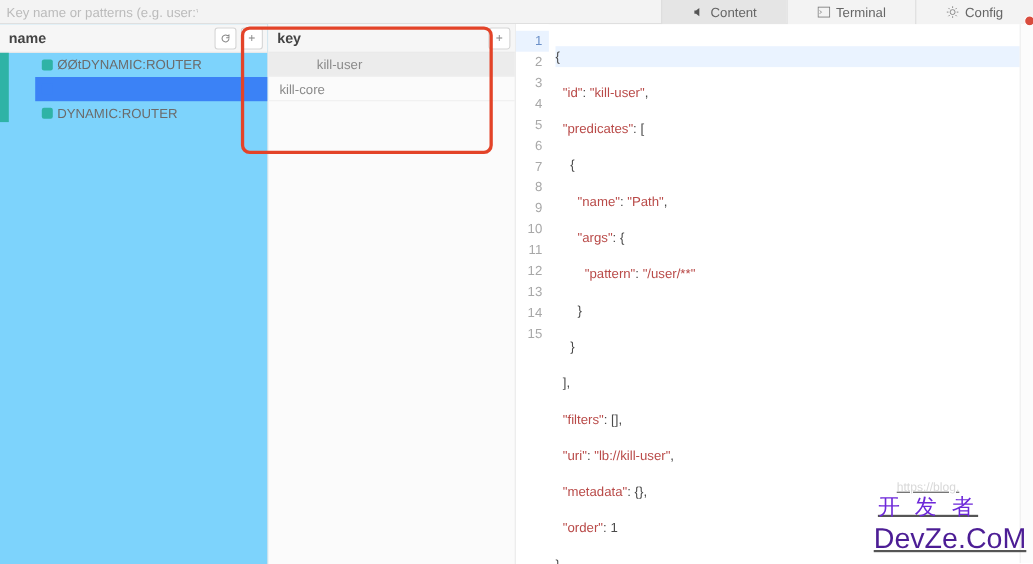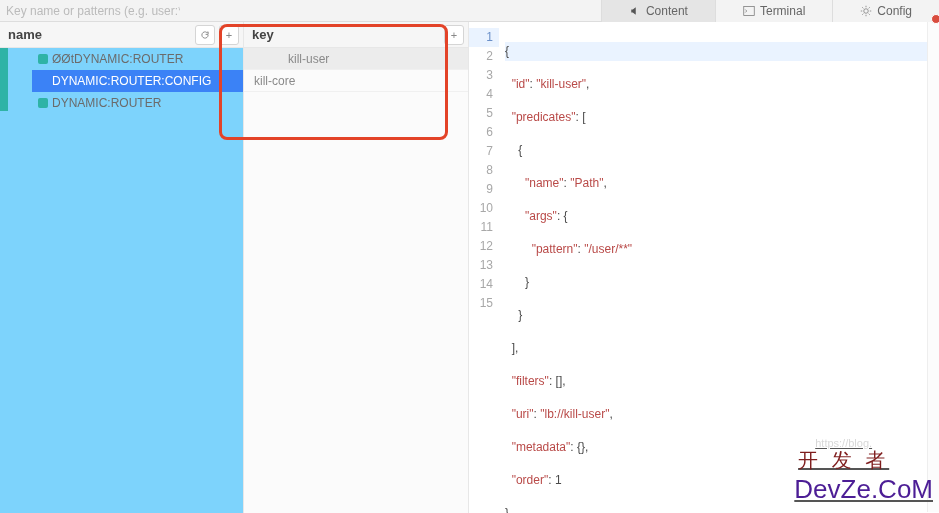--- a/index.html
+++ b/index.html
@@ -43,21 +43,21 @@
 .code { flex:1; font-family:"Courier New", monospace; font-size:12px; color:#4a4a4a; padding-top:6px; padding-left:6px; white-space:pre; }
 .code .line { height:19px; line-height:19px; }
 .code .hl { background:#eaf3ff; }
 .k { color:#b94a48; } 
 .s { color:#b94a48; } 
 .p { color:#4a4a4a; } 
 .n { color:#4a4a4a; } 
 
 
 .wm { position:absolute; right:6px; bottom:8px; text-align:center; pointer-events:none;text-decoration:underline; }
-.wm .c { font-size:20px; color:#7f1d1d; font-family:Arial; letter-spacing:4px; }
+.wm .c { font-size:20px; color:#6d28d9; font-family:Arial; letter-spacing:4px; }
 .wm .d { font-size:26px; color:#4c1d95; font-family:Arial; font-weight:normal;margin-left:40px; }
 .wm .url { font-size:11px; color:#d8d8d8; margin-bottom:-2px; }
 
 
 .right-overlay { position:absolute; right:0; top:22px; width:12px; height:490px; background:#fcfcfc; border-left:1px solid #eee; }
 .badge { position:absolute; right:-2px; top:14px; width:10px; height:10px; background:#d94c3e; border-radius:50%; border:1px solid #fff; }
 
 
 .left-strip { width:8px; position:absolute; left:0; top:48px; }
 .left-strip .itm { height:63px; width:8px; background:#2fb3a6; margin-bottom:0px; }
@@ -107,21 +107,20 @@
         </div>
       <div class="ibtn">+</div>
     </div>
     <div class="name-rows">
       <div class="name-row">
         <span class="dot teal"></span>
         <span>ØØtDYNAMIC:ROUTER</span>
       </div>
       <div class="name-row selected">
         <span class="dot blue"></span>
-        <span>DYNAMIC:ROUTER:CONFIG</span>
       </div>
       <div class="name-row">
         <span class="dot teal"></span>
         <span>DYNAMIC:ROUTER</span>
       </div>
     </div>
   </div>
 
   <div class="panel-mid">
     <div class="panel-head">

